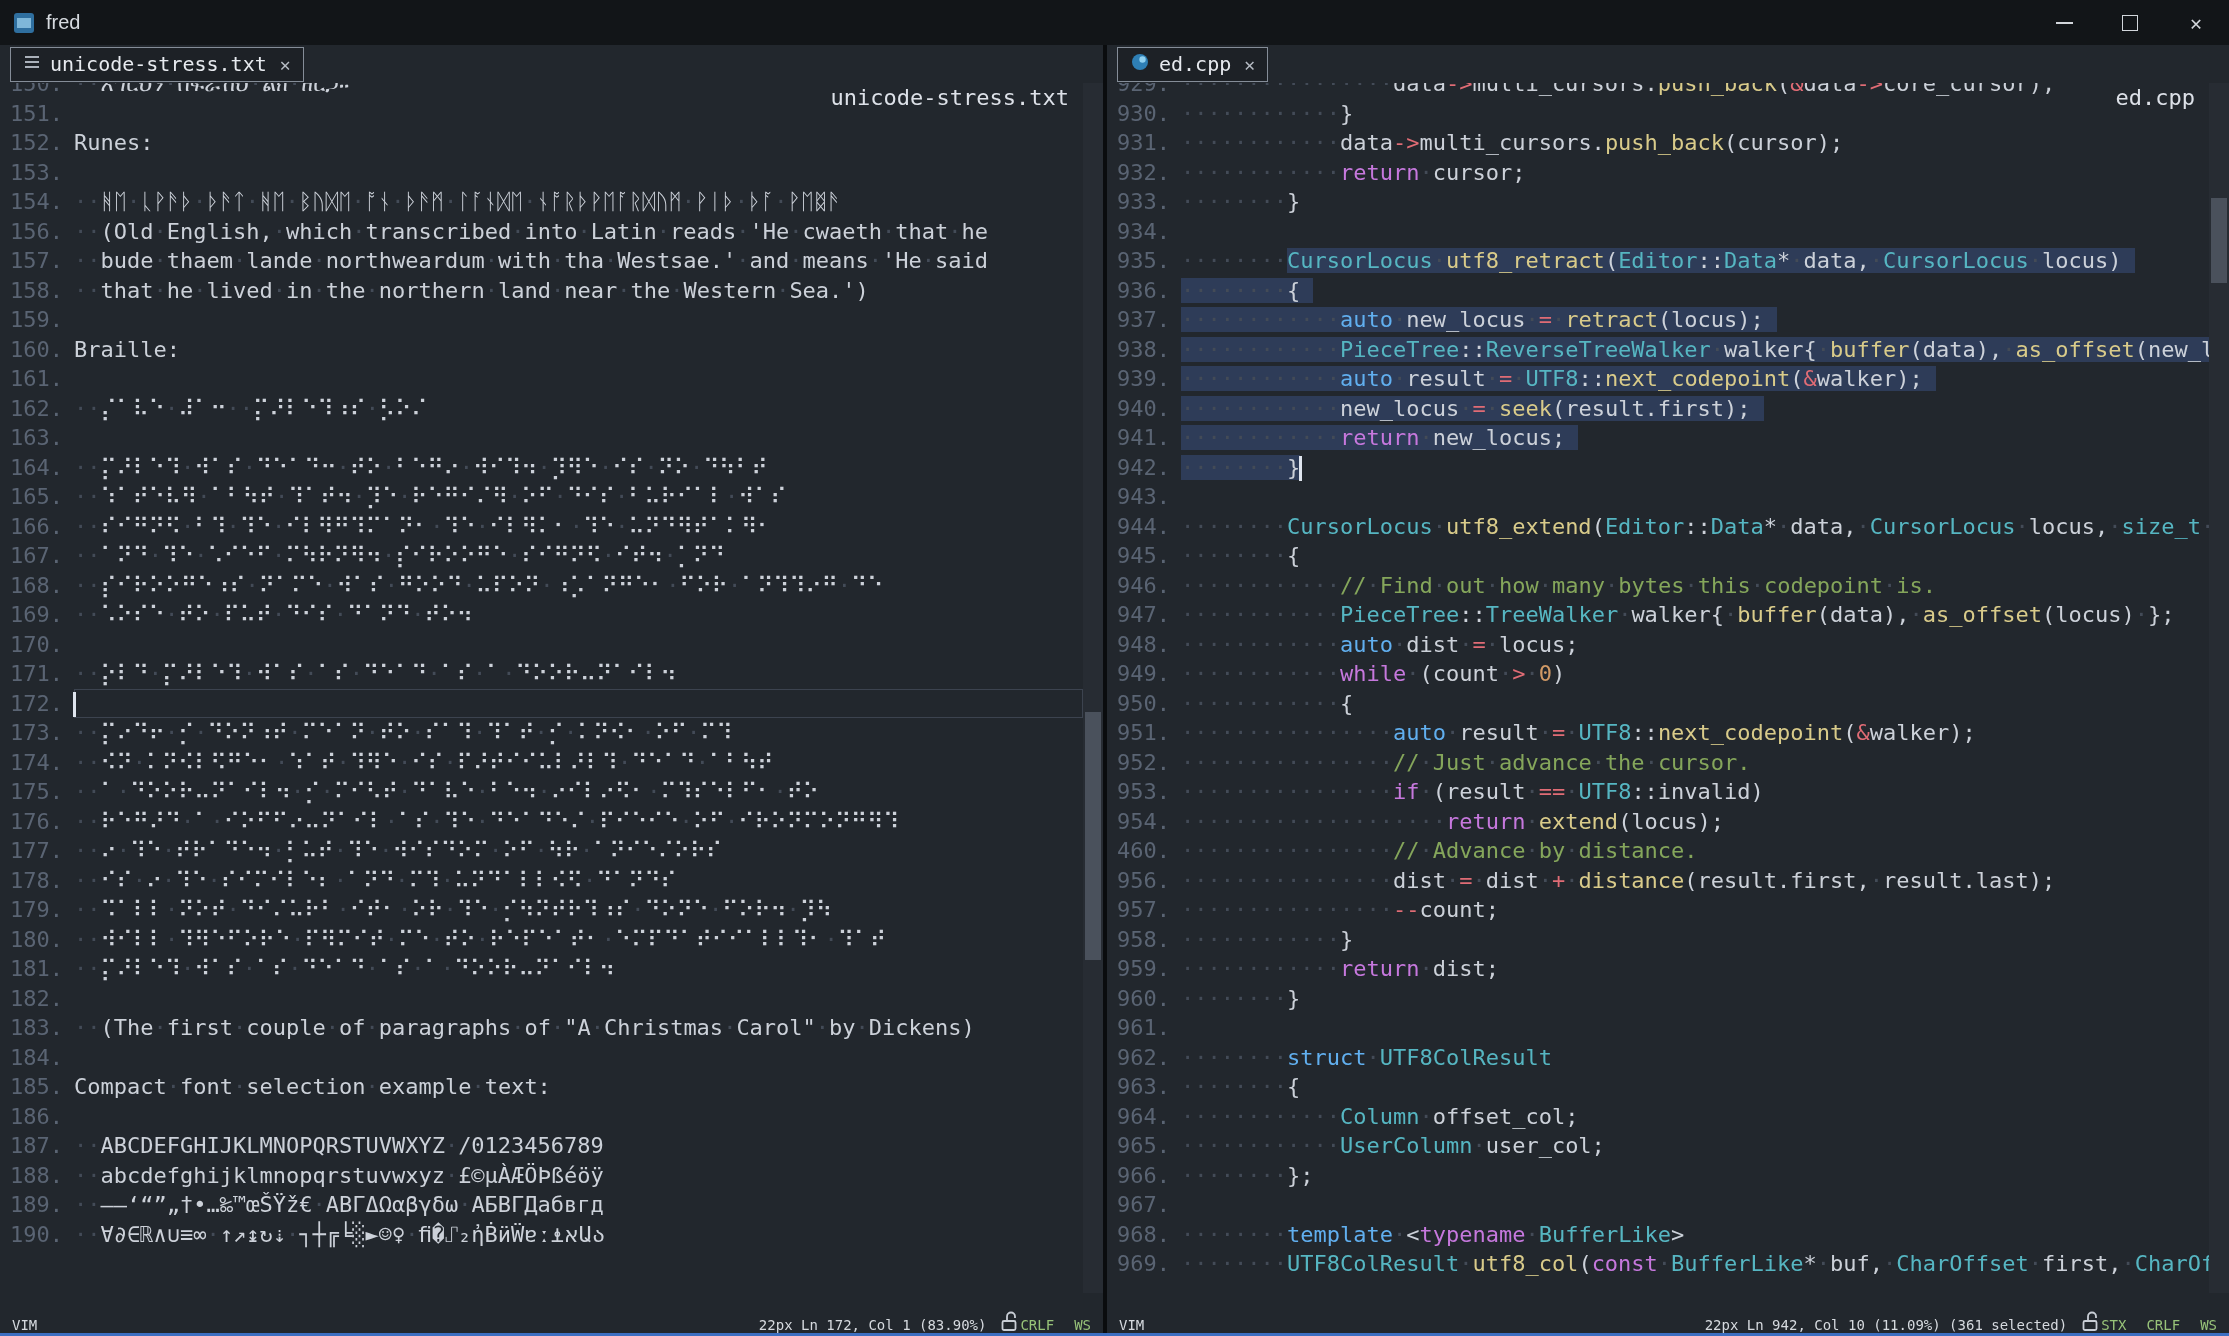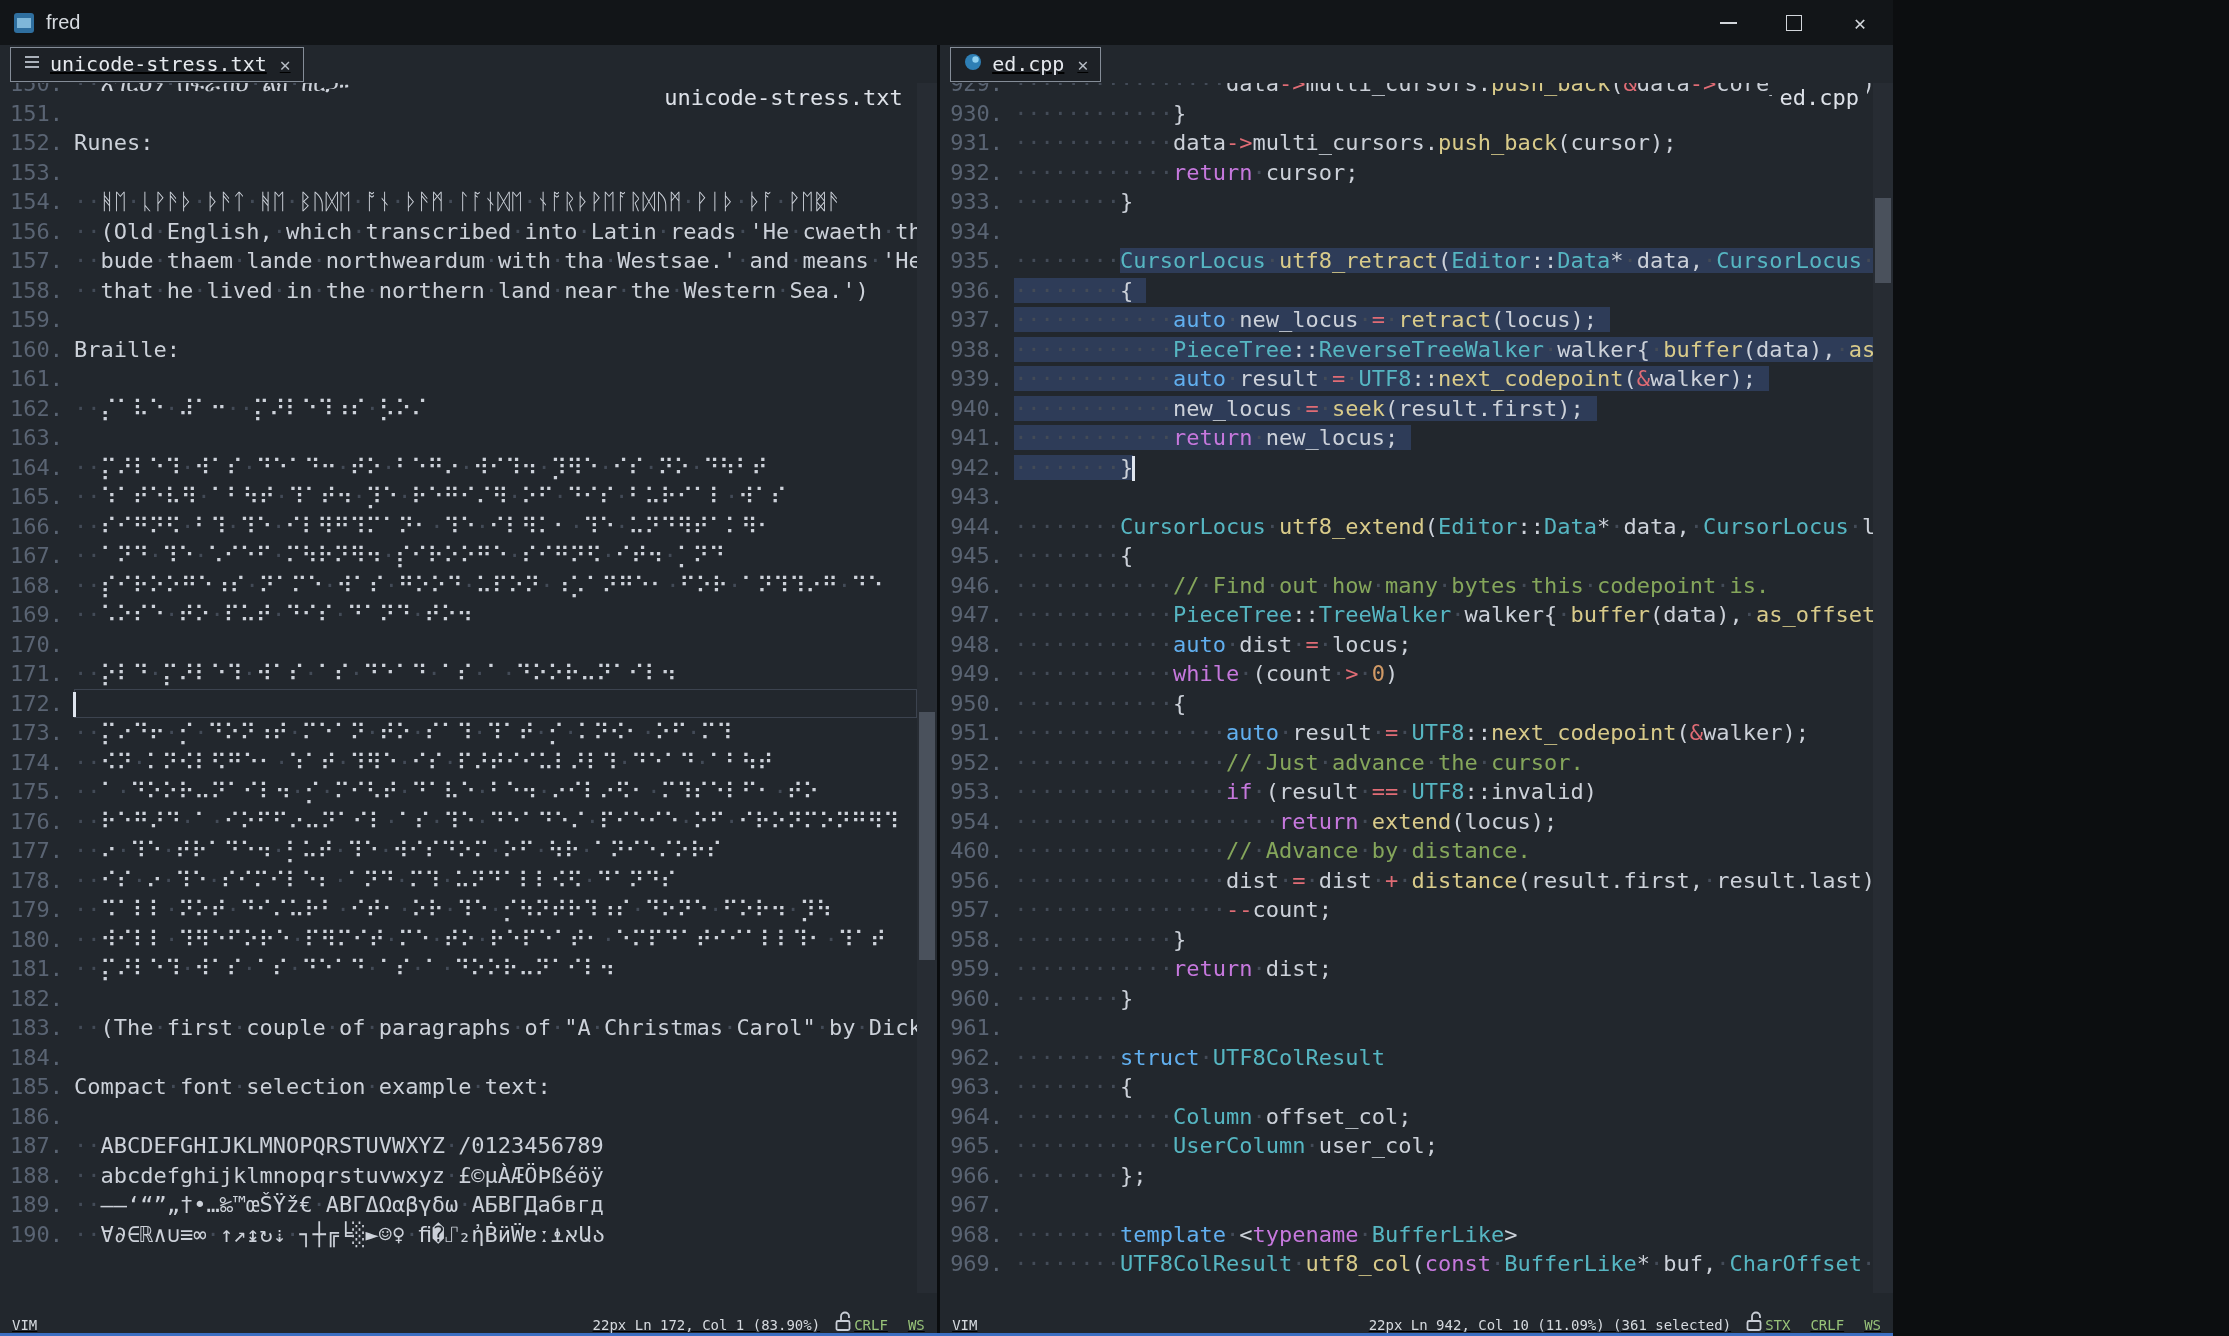--- a/index.html
+++ b/index.html
@@ -1,28 +1,28 @@
 <!DOCTYPE html>
 <html><head>
 <meta charset="utf-8">
 <style>
   html,body{margin:0;padding:0;background:#0c0e10;}
-  .window{position:relative;width:1893px;height:1336px;background:#22272d;overflow:hidden;
+  .window{position:relative;width:2229px;height:1336px;background:#22272d;overflow:hidden;
           font-family:"DejaVu Sans Mono","DejaVu Sans",monospace;}
   
   .titlebar{height:45px;background:#121518;display:flex;align-items:center;}
   .appicon{margin-left:14px;display:flex;align-items:center;}
   .title{margin-left:12px;font:20px "Liberation Sans",sans-serif;color:#d7dbe0;}
   .winbtns{margin-left:auto;display:flex;height:100%;}
   .wbtn{width:66px;display:flex;align-items:center;justify-content:center;cursor:default;}
   .g-min{width:17px;height:2px;background:#d2d6db;display:inline-block;}
   .g-max{width:14px;height:14px;border:1.5px solid #d2d6db;display:inline-block;}
   .g-close{font-size:20px;color:#d2d6db;}
   
-  .main{display:flex;height:1288px;text-decoration:underline;}
+  .main{display:flex;height:1288px;}
   .pane{display:flex;flex-direction:column;background:#22272d;}
   .pane.left{width:1103px;}
   .pane.right{width:1122px;}
   .divider{width:4px;background:#0a0c0e;}
   
   .tabstrip{height:38px;display:flex;align-items:center;padding-left:10px;flex:0 0 38px;}
   .tab{display:flex;align-items:center;gap:9px;height:33px;padding:0 12px;
        background:#1d2126;border:1px solid #858d98;color:#e7eaef;font-size:20px;}
   .tabclose{color:#b6bcc4;font-size:18px;margin-left:4px;}
   

